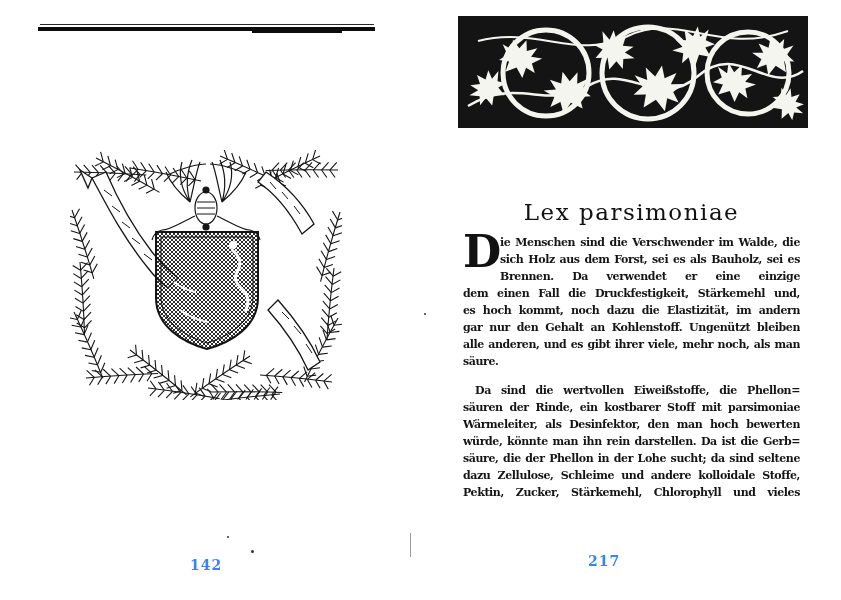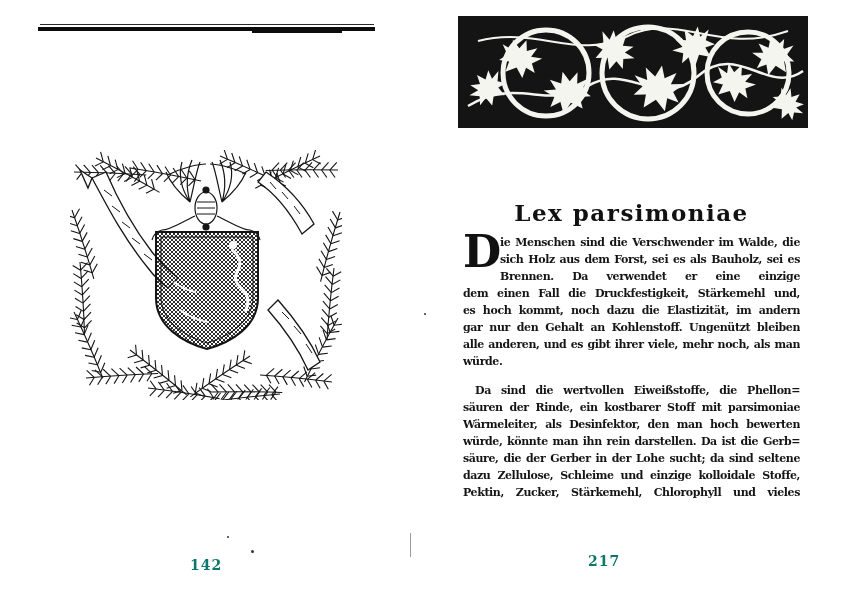--- a/index.html
+++ b/index.html
@@ -11,38 +11,38 @@
   .rule-thin{position:absolute;left:40px;top:24px;width:334px;height:1px;background:#2a2a2a;}
   .rule-thick{position:absolute;left:38px;top:27px;width:337px;height:4px;background:#0d0d0d;}
   .rule-frag{position:absolute;left:252px;top:31px;width:90px;height:2px;background:#0d0d0d;}
   .illustration{position:absolute;left:70px;top:150px;}
   .speck{position:absolute;background:#333;border-radius:50%;}
   .gutter-mark{position:absolute;left:410px;top:533px;width:1px;height:24px;background:#9a9a9a;}
   
   .band{position:absolute;left:458px;top:16px;}
   .title{
     position:absolute;left:463px;top:199px;width:337px;margin:0;
-    text-align:center;font-size:23px;font-weight:700;letter-spacing:1.5px;
+    text-align:center;font-size:23px;font-weight:400;letter-spacing:1.5px;
     font-family:"DejaVu Serif",serif;color:#111;
   }
   .bodytext{
     position:absolute;left:463px;top:234px;width:337px;
     font-family:"DejaVu Serif",serif;font-weight:700;font-size:11px;
     letter-spacing:-0.4px;color:#151515;
   }
   .ln{height:17px;line-height:17px;text-align:justify;text-align-last:justify;overflow:hidden;}
   .ln.lastline{text-align-last:left;}
   .ln.indent{text-indent:12px;}
   .dropcap{
     float:left;width:33px;height:34px;margin:1px 4px 0 0;
     font-size:44px;line-height:34px;font-weight:700;text-align:center;
     font-family:"DejaVu Serif",serif;color:#111;
   }
   .para2{margin-top:12px;}
-  .pageno{position:absolute;font-size:14px;font-weight:700;letter-spacing:1px;color:#0f766e;}
+  .pageno{position:absolute;font-size:14px;font-weight:700;letter-spacing:1px;color:#3b82f6;}
   .pageno-left{left:190px;top:557px;}
   .pageno-right{left:588px;top:553px;}
 </style>
 </head>
 <body>
 
 <div class="spread">
 
   <div>
 
@@ -158,28 +158,28 @@
     <div class="bodytext">
       <div>
         <span class="dropcap">D</span>
         <div class="ln">ie Menschen sind die Verschwender im Walde, die</div>
         <div class="ln">sich Holz aus dem Forst, sei es als Bauholz, sei es zum</div>
         <div class="ln">Brennen. Da verwendet er eine einzige Eigenschaft. In</div>
         <div class="ln">dem einen Fall die Druckfestigkeit, Stärkemehl und, wenn</div>
         <div class="ln">es hoch kommt, noch dazu die Elastizität, im andern</div>
         <div class="ln">gar nur den Gehalt an Kohlenstoff. Ungenützt bleiben</div>
         <div class="ln">alle anderen, und es gibt ihrer viele, mehr noch, als man</div>
-        <div class="ln lastline">würde.</div>
+        <div class="ln lastline">säure.</div>
       </div>
       <div class="para2">
         <div class="ln indent">Da sind die wertvollen Eiweißstoffe, die Phellon=</div>
         <div class="ln">säuren der Rinde, ein kostbarer Stoff mit parsimoniae</div>
         <div class="ln">Wärmeleiter, als Desinfektor, den man hoch bewerten</div>
         <div class="ln">würde, könnte man ihn rein darstellen. Da ist die Gerb=</div>
-        <div class="ln">säure, die der Gerber in der Lohe sucht; da sind seltene</div>
-        <div class="ln">dazu Zellulose, Schleime und einzige kolloidale Stoffe,</div>
+        <div class="ln">säure, die der Phellon in der Lohe sucht; da sind seltene</div>
+        <div class="ln">dazu Zellulose, Schleime und andere kolloidale Stoffe,</div>
         <div class="ln">Pektin, Zucker, Stärkemehl, Chlorophyll und vieles</div>
       </div>
     </div>
 
     <div class="pageno pageno-right">217</div>
   </div>
 </div>
 
 </body></html>

